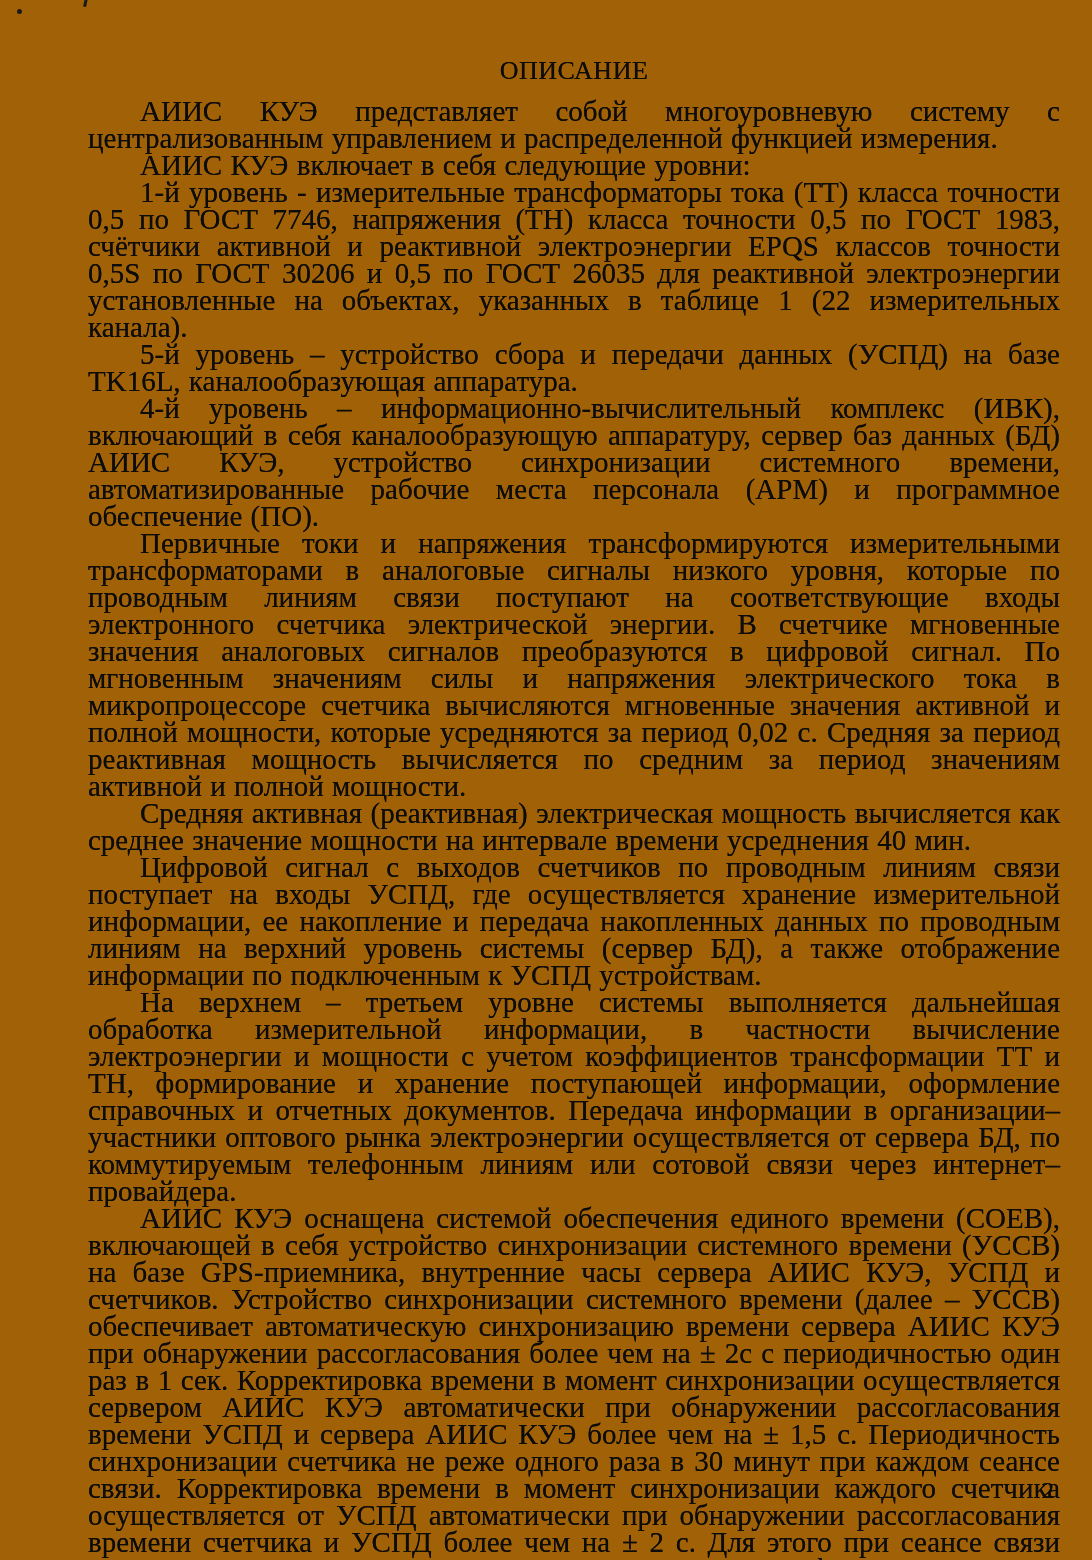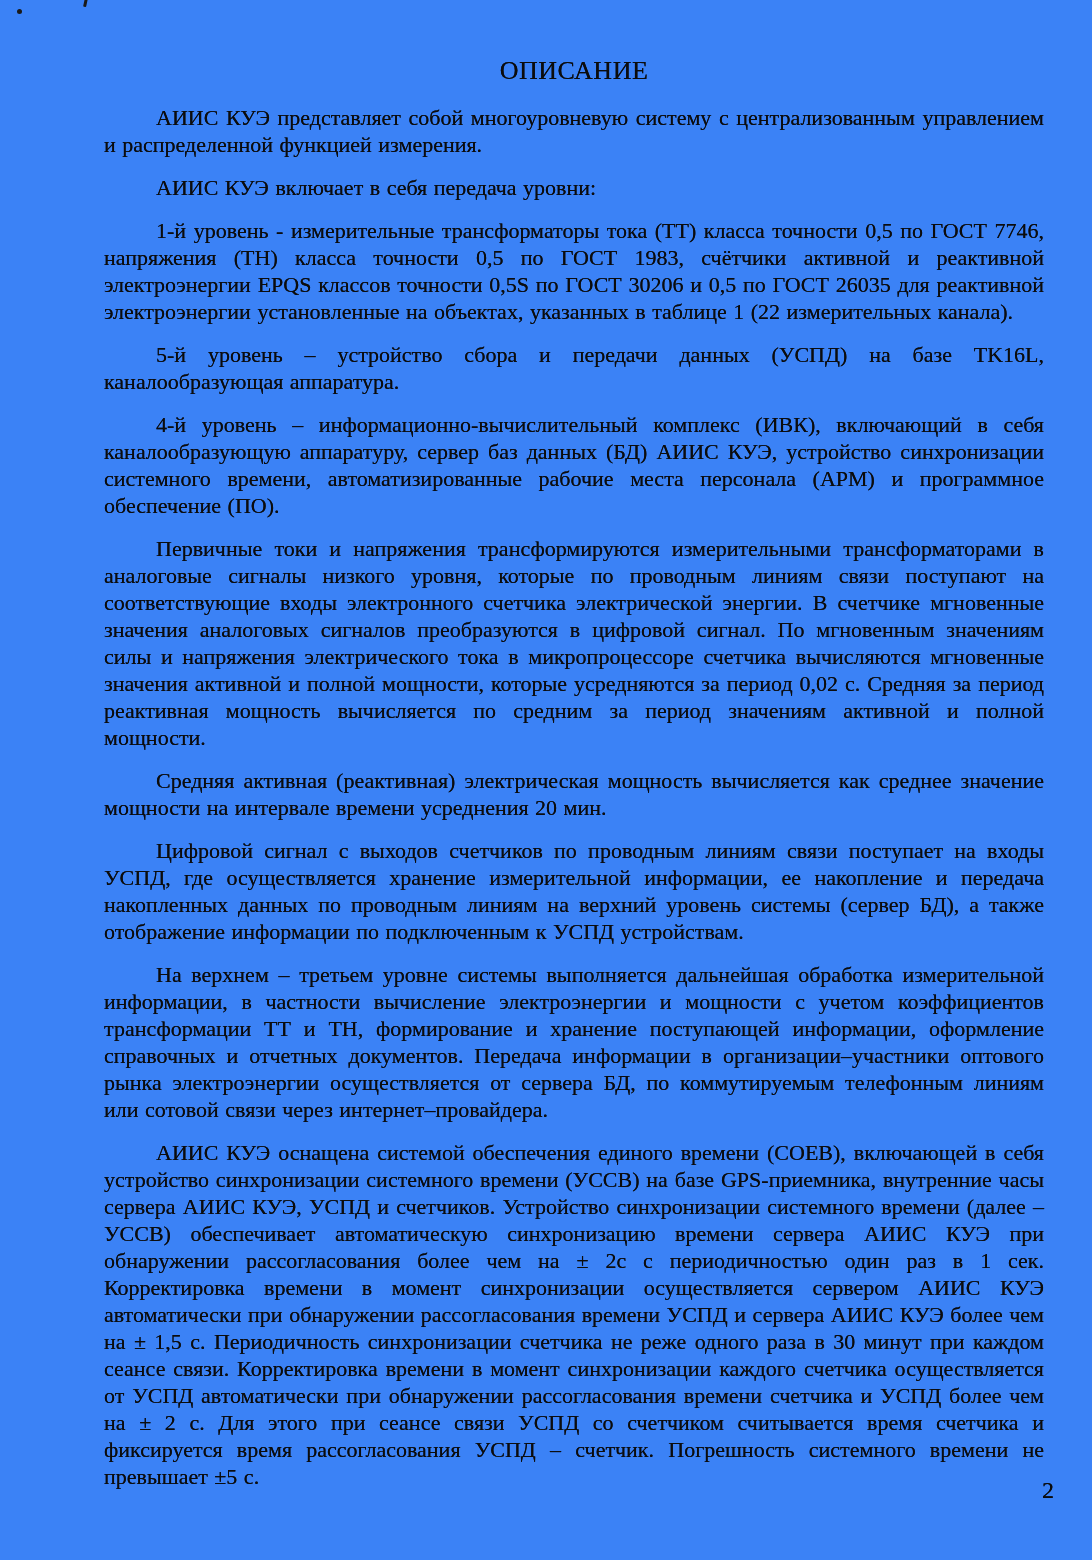--- a/index.html
+++ b/index.html
@@ -5,43 +5,43 @@
   html, body {
     margin: 0;
     padding: 0;
     background: #e8e8e8;
   }
   .page {
     position: relative;
     width: 1092px;
     height: 1560px;
     margin: 0 auto;
-    background: #3b82f6;
+    background: #a16207;
     color: #0c0c0c;
     font-family: "Liberation Serif", "DejaVu Serif", serif;
     overflow: hidden;
   }
   .content {
     position: absolute;
     top: 54px;
     left: 88px;
     width: 972px;
   }
   .doc-title {
     margin: 0 0 10px 0;
     text-align: center;
     font-size: 26px;
     line-height: 34px;
     font-weight: normal;
     letter-spacing: 0.5px;
     text-shadow: 0 0 0.6px rgba(0,0,0,0.85);
   }
   .doc-body p {
-    margin: 16px;
-    font-size: 22px;
+    margin: 0;
+    font-size: 29px;
     line-height: 27px;
     text-align: justify;
     text-indent: 52px;
     text-shadow: 0 0 0.6px rgba(0,0,0,0.8);
     word-spacing: 1px;
   }
   .page-number {
     position: absolute;
     right: 38px;
     bottom: 56px;
@@ -75,26 +75,26 @@
 <div class="page">
 
   <div class="artifact-dot"></div>
   <div class="artifact-tick"></div>
 
   <div class="content">
     <h1 class="doc-title">ОПИСАНИЕ</h1>
 
     <div class="doc-body">
       <p>АИИС КУЭ представляет собой многоуровневую систему с централизованным управлением и распределенной функцией измерения.</p>
-      <p>АИИС КУЭ включает в себя передача уровни:</p>
+      <p>АИИС КУЭ включает в себя следующие уровни:</p>
       <p>1-й уровень - измерительные трансформаторы тока (ТТ) класса точности 0,5 по ГОСТ 7746, напряжения (ТН) класса точности 0,5 по ГОСТ 1983, счётчики активной и реактивной электроэнергии EPQS классов точности 0,5S по ГОСТ 30206 и 0,5 по ГОСТ 26035 для реактивной электроэнергии установленные на объектах, указанных в таблице 1 (22 измерительных канала).</p>
       <p>5-й уровень – устройство сбора и передачи данных (УСПД) на базе TK16L, каналообразующая аппаратура.</p>
       <p>4-й уровень – информационно-вычислительный комплекс (ИВК), включающий в себя каналообразующую аппаратуру, сервер баз данных (БД) АИИС КУЭ, устройство синхронизации системного времени, автоматизированные рабочие места персонала (АРМ) и программное обеспечение (ПО).</p>
       <p>Первичные токи и напряжения трансформируются измерительными трансформаторами в аналоговые сигналы низкого уровня, которые по проводным линиям связи поступают на соответствующие входы электронного счетчика электрической энергии. В счетчике мгновенные значения аналоговых сигналов преобразуются в цифровой сигнал. По мгновенным значениям силы и напряжения электрического тока в микропроцессоре счетчика вычисляются мгновенные значения активной и полной мощности, которые усредняются за период 0,02 с. Средняя за период реактивная мощность вычисляется по средним за период значениям активной и полной мощности.</p>
-      <p>Средняя активная (реактивная) электрическая мощность вычисляется как среднее значение мощности на интервале времени усреднения 20 мин.</p>
+      <p>Средняя активная (реактивная) электрическая мощность вычисляется как среднее значение мощности на интервале времени усреднения 40 мин.</p>
       <p>Цифровой сигнал с выходов счетчиков по проводным линиям связи поступает на входы УСПД, где осуществляется хранение измерительной информации, ее накопление и передача накопленных данных по проводным линиям на верхний уровень системы (сервер БД), а также отображение информации по подключенным к УСПД устройствам.</p>
       <p>На верхнем – третьем уровне системы выполняется дальнейшая обработка измерительной информации, в частности вычисление электроэнергии и мощности с учетом коэффициентов трансформации ТТ и ТН, формирование и хранение поступающей информации, оформление справочных и отчетных документов. Передача информации в организации–участники оптового рынка электроэнергии осуществляется от сервера БД, по коммутируемым телефонным линиям или сотовой связи через интернет–провайдера.</p>
       <p>АИИС КУЭ оснащена системой обеспечения единого времени (СОЕВ), включающей в себя устройство синхронизации системного времени (УССВ) на базе GPS-приемника, внутренние часы сервера АИИС КУЭ, УСПД и счетчиков. Устройство синхронизации системного времени (далее – УССВ) обеспечивает автоматическую синхронизацию времени сервера АИИС КУЭ при обнаружении рассогласования более чем на ± 2с с периодичностью один раз в 1 сек. Корректировка времени в момент синхронизации осуществляется сервером АИИС КУЭ автоматически при обнаружении рассогласования времени УСПД и сервера АИИС КУЭ более чем на ± 1,5 с. Периодичность синхронизации счетчика не реже одного раза в 30 минут при каждом сеансе связи. Корректировка времени в момент синхронизации каждого счетчика осуществляется от УСПД автоматически при обнаружении рассогласования времени счетчика и УСПД более чем на ± 2 с. Для этого при сеансе связи УСПД со счетчиком считывается время счетчика и фиксируется время рассогласования УСПД – счетчик. Погрешность системного времени не превышает ±5 с.</p>
     </div>
   </div>
 
   <div class="page-number">2</div>
 
 </div>
 

